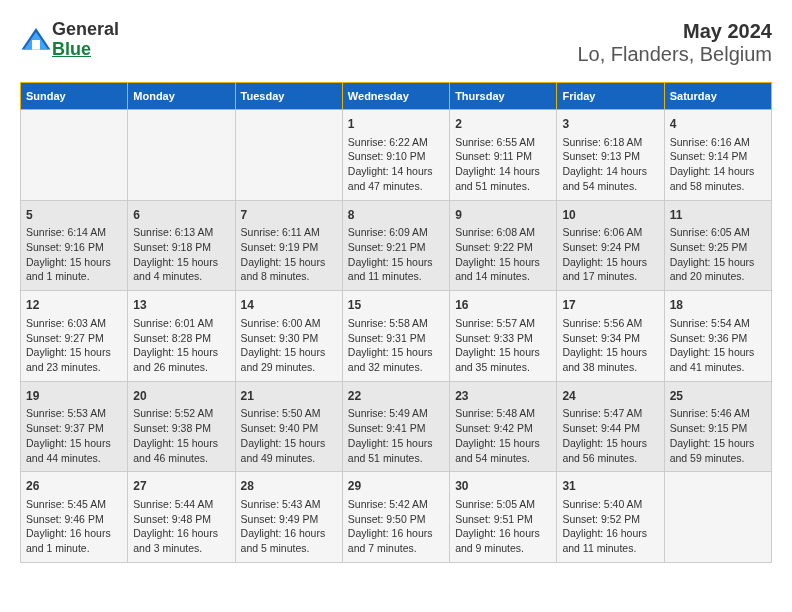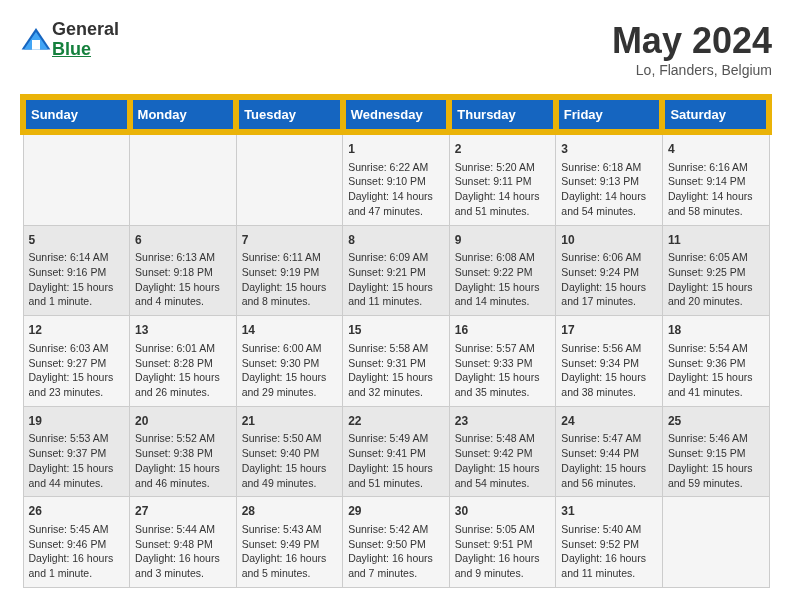--- a/index.html
+++ b/index.html
@@ -29,43 +29,43 @@
     .logo-general { color: #333; }
     .logo-blue { color: #15803d; text-decoration: underline; }
     .logo-icon {
       width: 32px;
       height: 32px;
     }
     .title-block {
       text-align: right;
     }
     .month-year {
-      font-size: 36px;
+      font-size: 20px;
       font-weight: bold;
       color: #333;
     }
     .location {
-      font-size: 14px;
+      font-size: 20px;
       color: #555;
     }
     table {
       width: 100%;
       border-collapse: collapse;
       font-size: 11px;
     }
     thead tr {
       background-color: #1565c0;
       color: white;
     }
     thead th {
       padding: 7px 5px;
       text-align: left;
-      font-size: 13px;
+      font-size: 11px;
       font-weight: bold;
-      border: 6px solid #eab308;
+      border: 1px solid #eab308;
     }
     tbody tr {
       vertical-align: top;
     }
     tbody tr:nth-child(odd) {
       background-color: #f5f5f5;
     }
     tbody tr:nth-child(even) {
       background-color: #e8e8e8;
     }
@@ -128,21 +128,21 @@
         <td></td>
         <td></td>
         <td>
           <span class="day-number">1</span>
           <div class="day-info">Sunrise: 6:22 AM</div>
           <div class="day-info">Sunset: 9:10 PM</div>
           <div class="day-info">Daylight: 14 hours and 47 minutes.</div>
         </td>
         <td>
           <span class="day-number">2</span>
-          <div class="day-info">Sunrise: 5:20 AM</div>
+          <div class="day-info">Sunrise: 6:55 AM</div>
           <div class="day-info">Sunset: 9:11 PM</div>
           <div class="day-info">Daylight: 14 hours and 51 minutes.</div>
         </td>
         <td>
           <span class="day-number">3</span>
           <div class="day-info">Sunrise: 6:18 AM</div>
           <div class="day-info">Sunset: 9:13 PM</div>
           <div class="day-info">Daylight: 14 hours and 54 minutes.</div>
         </td>
         <td>

